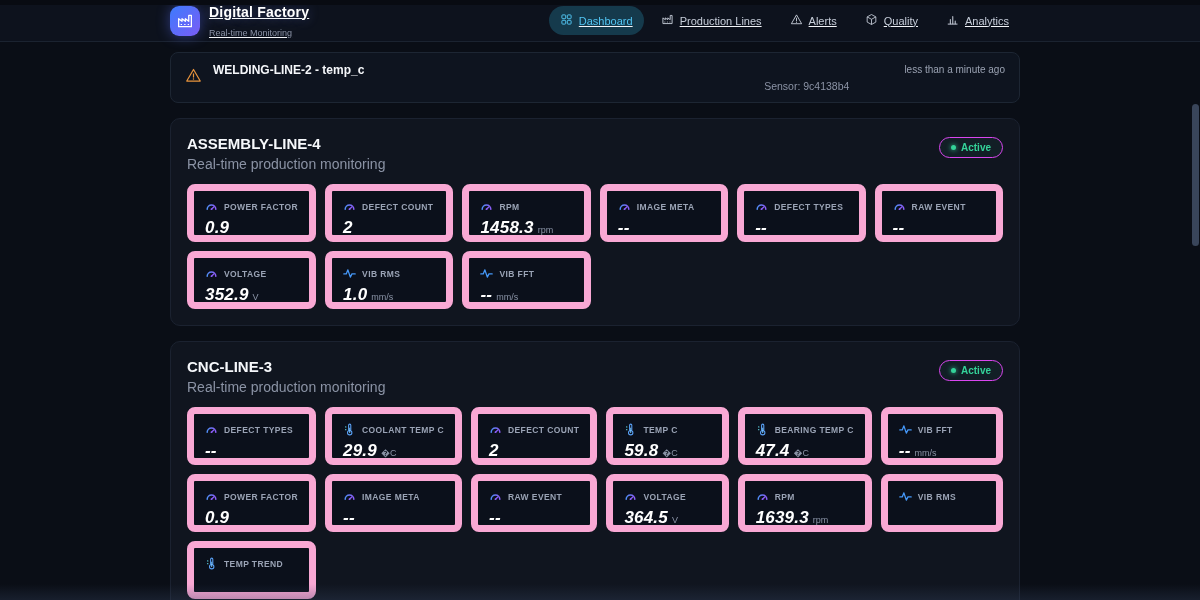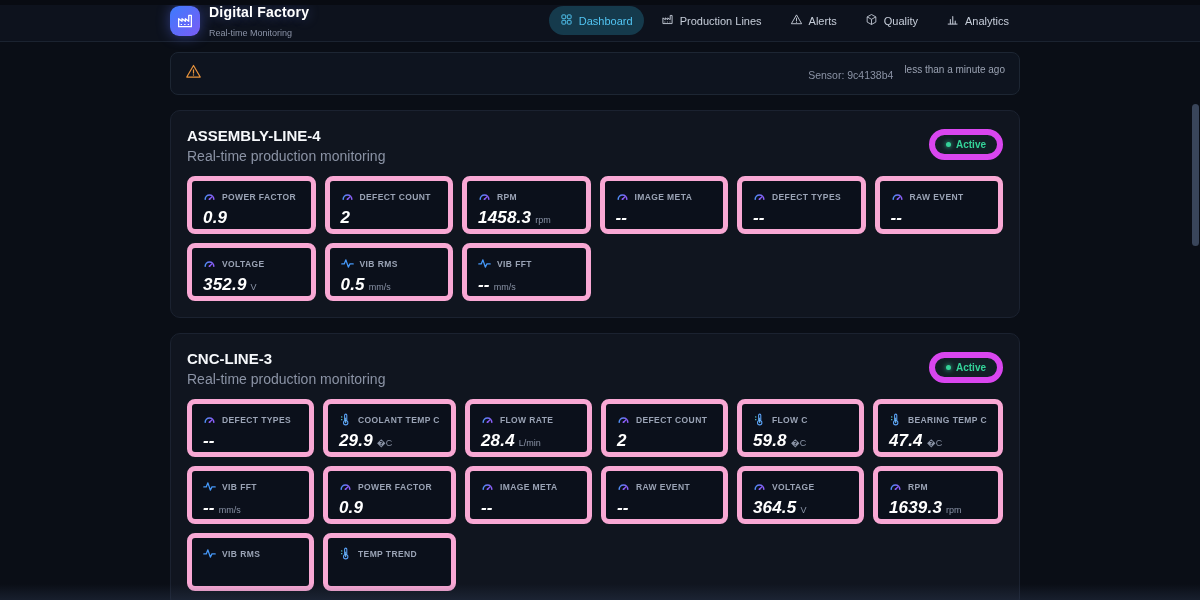--- a/index.html
+++ b/index.html
@@ -11,20 +11,21 @@
     font-family:"Liberation Sans", sans-serif;
     color:#f3f5f9;
   }
   .top-strip { position:absolute; top:0; left:0; right:0; height:5px; background:#080b12; z-index:6; }
 
   
   .navbar {
     position:relative; z-index:5;
     height:42px; background:#0d121d;
     border-bottom:1px solid #1b2330;
+    text-decoration:underline;
   }
   .nav-inner {
     width:850px; margin-left:170px; height:100%;
     display:flex; align-items:center; justify-content:space-between;
   }
   .brand { display:flex; align-items:center; gap:9px; }
   .logo {
     width:30px; height:30px; border-radius:9px;
     background:linear-gradient(135deg,#3d7bfd,#7a5cf5);
     display:flex; align-items:center; justify-content:center;
@@ -48,46 +49,46 @@
   .container { width:850px; margin-left:170px; }
 
   .alert-banner {
     margin-top:10px; background:#0e141f; border:1px solid #1d2633; border-radius:8px;
     padding:10px 14px; display:flex; align-items:center; gap:11px;
   }
   .alert-banner svg { width:17px; height:17px; flex:none; }
   .alert-text { flex:1; }
   .alert-title { font-size:12px; font-weight:bold; color:#f5f7fa; }
   .alert-sensor { font-size:10.5px; color:#8b93a5; margin-top:3px;text-align:right; }
-  .alert-time { font-size:10px; color:#9aa2b2; align-self:flex-start; margin-top:1px; }
+  .alert-time { font-size:10px; color:#9aa2b2; align-self:flex-start; margin-top:1px;margin-left:44px; }
 
   .page-title { font-size:18px; font-weight:bold; color:#f6f8fb; margin:25px 0 0 0; letter-spacing:.2px; }
 
   .line-card {
     margin-top:15px; background:#10151f; border:1px solid #1b2230; border-radius:10px;
     padding:16px;
   }
   .card-head { display:flex; align-items:flex-start; justify-content:space-between; }
   .line-name { font-size:15px; font-weight:bold; color:#f6f8fb; }
   .line-sub { font-size:14px; color:#8b93a5; margin-top:4px; }
   .status-badge {
     display:flex; align-items:center; gap:5px;
-    border:6px solid #d946ef; background:rgba(52,211,153,.06);
+    border:1px solid #d946ef; background:rgba(52,211,153,.06);
     color:#34d399; font-size:10px; font-weight:bold;
     padding:4px 11px; border-radius:999px; margin-top:2px;
   }
   .status-badge .dot { width:5px; height:5px; border-radius:50%; background:#34d399;
     box-shadow:0 0 5px #34d399; }
 
   .metric-grid {
     margin-top:12px;
     display:grid; grid-template-columns:repeat(6,1fr); gap:9px;
   }
   .metric-tile {
-    background:#0b101b; border:5px solid #f9a8d4; border-radius:8px;
+    background:#0b101b; border:7px solid #f9a8d4; border-radius:8px;
     height:58px; padding:9px 11px;
   }
   .tile-head { display:flex; align-items:center; gap:6px; }
   .tile-icon svg { width:13px; height:13px; display:block; }
   .tile-label { font-size:8.5px; font-weight:bold; letter-spacing:.4px; color:#9aa3b5; white-space:nowrap; }
   .tile-value-row { margin-top:5px; display:flex; align-items:baseline; gap:4px; }
   .tile-value { font-size:17px; font-weight:bold; color:#ffffff; letter-spacing:.2px;font-style:italic; }
   .tile-unit { font-size:9px; color:#8a93a6; }
 
   
@@ -203,20 +204,21 @@
 
 <main class="container">
 
   <div class="alert-banner">
     <span style="color:#e8933c">
       <svg viewBox="0 0 24 24" width="17" height="17">
           <use href="#sym-alert-triangle-icon"></use>
         </svg>
     </span>
     <div class="alert-text">
+      <div class="alert-title">WELDING-LINE-2 - temp_c</div>
       <div class="alert-sensor">Sensor: 9c4138b4</div>
     </div>
     <div class="alert-time">less than a minute ago</div>
   </div>
 
 
   <section class="line-card">
     <div class="card-head">
       <div>
         <div class="line-name">ASSEMBLY-LINE-4</div>
@@ -336,21 +338,21 @@
   <div class="metric-tile">
     <div class="tile-head">
       <span class="tile-icon">
         <svg viewBox="0 0 16 16">
                 <use href="#sym-waveform-icon"></use>
               </svg>
       </span>
       <span class="tile-label">VIB RMS</span>
     </div>
     <div class="tile-value-row">
-      <span class="tile-value">0.5</span>
+      <span class="tile-value">1.0</span>
       <span class="tile-unit">mm/s</span>
     </div>
   </div>
 
   <div class="metric-tile">
     <div class="tile-head">
       <span class="tile-icon">
         <svg viewBox="0 0 16 16">
                 <use href="#sym-waveform-icon"></use>
               </svg>
@@ -400,34 +402,20 @@
               </svg>
       </span>
       <span class="tile-label">COOLANT TEMP C</span>
     </div>
     <div class="tile-value-row">
       <span class="tile-value">29.9</span>
       <span class="tile-unit">�C</span>
     </div>
   </div>
 
-  <div class="metric-tile">
-    <div class="tile-head">
-      <span class="tile-icon">
-        <svg viewBox="0 0 16 16">
-                <use href="#sym-gauge-icon"></use>
-              </svg>
-      </span>
-      <span class="tile-label">FLOW RATE</span>
-    </div>
-    <div class="tile-value-row">
-      <span class="tile-value">28.4</span>
-      <span class="tile-unit">L/min</span>
-    </div>
-  </div>
 
   <div class="metric-tile">
     <div class="tile-head">
       <span class="tile-icon">
         <svg viewBox="0 0 16 16">
                 <use href="#sym-gauge-icon"></use>
               </svg>
       </span>
       <span class="tile-label">DEFECT COUNT</span>
     </div>
@@ -437,21 +425,21 @@
     </div>
   </div>
 
   <div class="metric-tile">
     <div class="tile-head">
       <span class="tile-icon">
         <svg viewBox="0 0 16 16">
                 <use href="#sym-thermometer-icon"></use>
               </svg>
       </span>
-      <span class="tile-label">FLOW C</span>
+      <span class="tile-label">TEMP C</span>
     </div>
     <div class="tile-value-row">
       <span class="tile-value">59.8</span>
       <span class="tile-unit">�C</span>
     </div>
   </div>
 
   <div class="metric-tile">
     <div class="tile-head">
       <span class="tile-icon">

